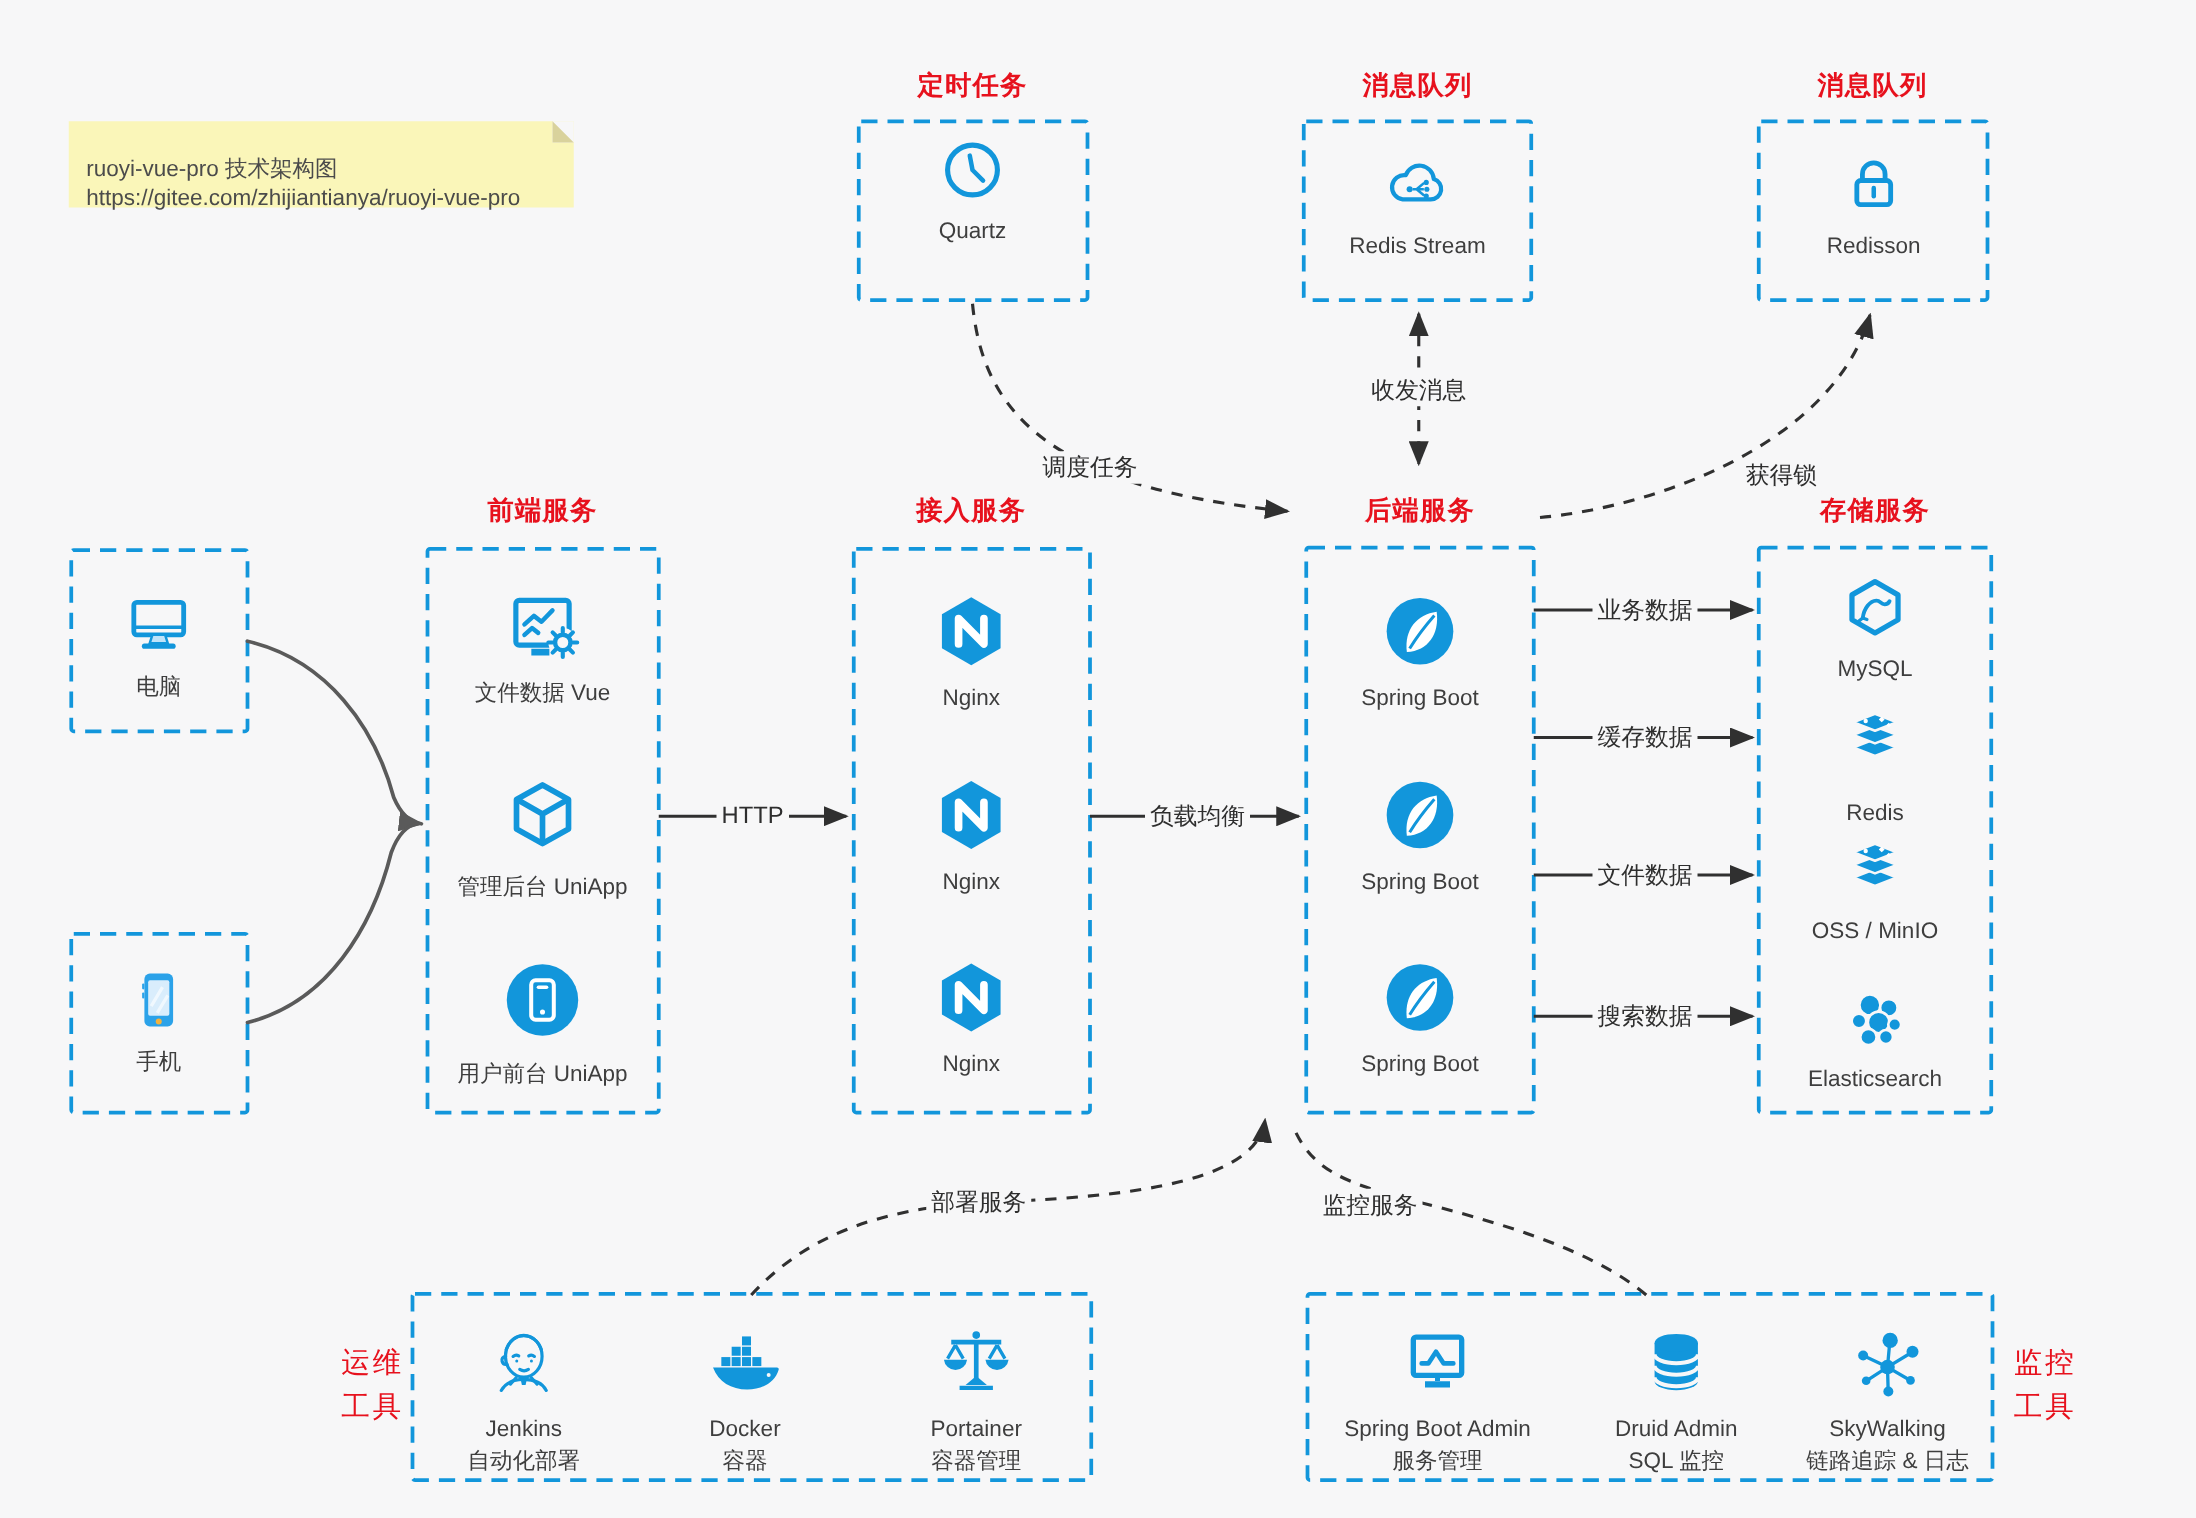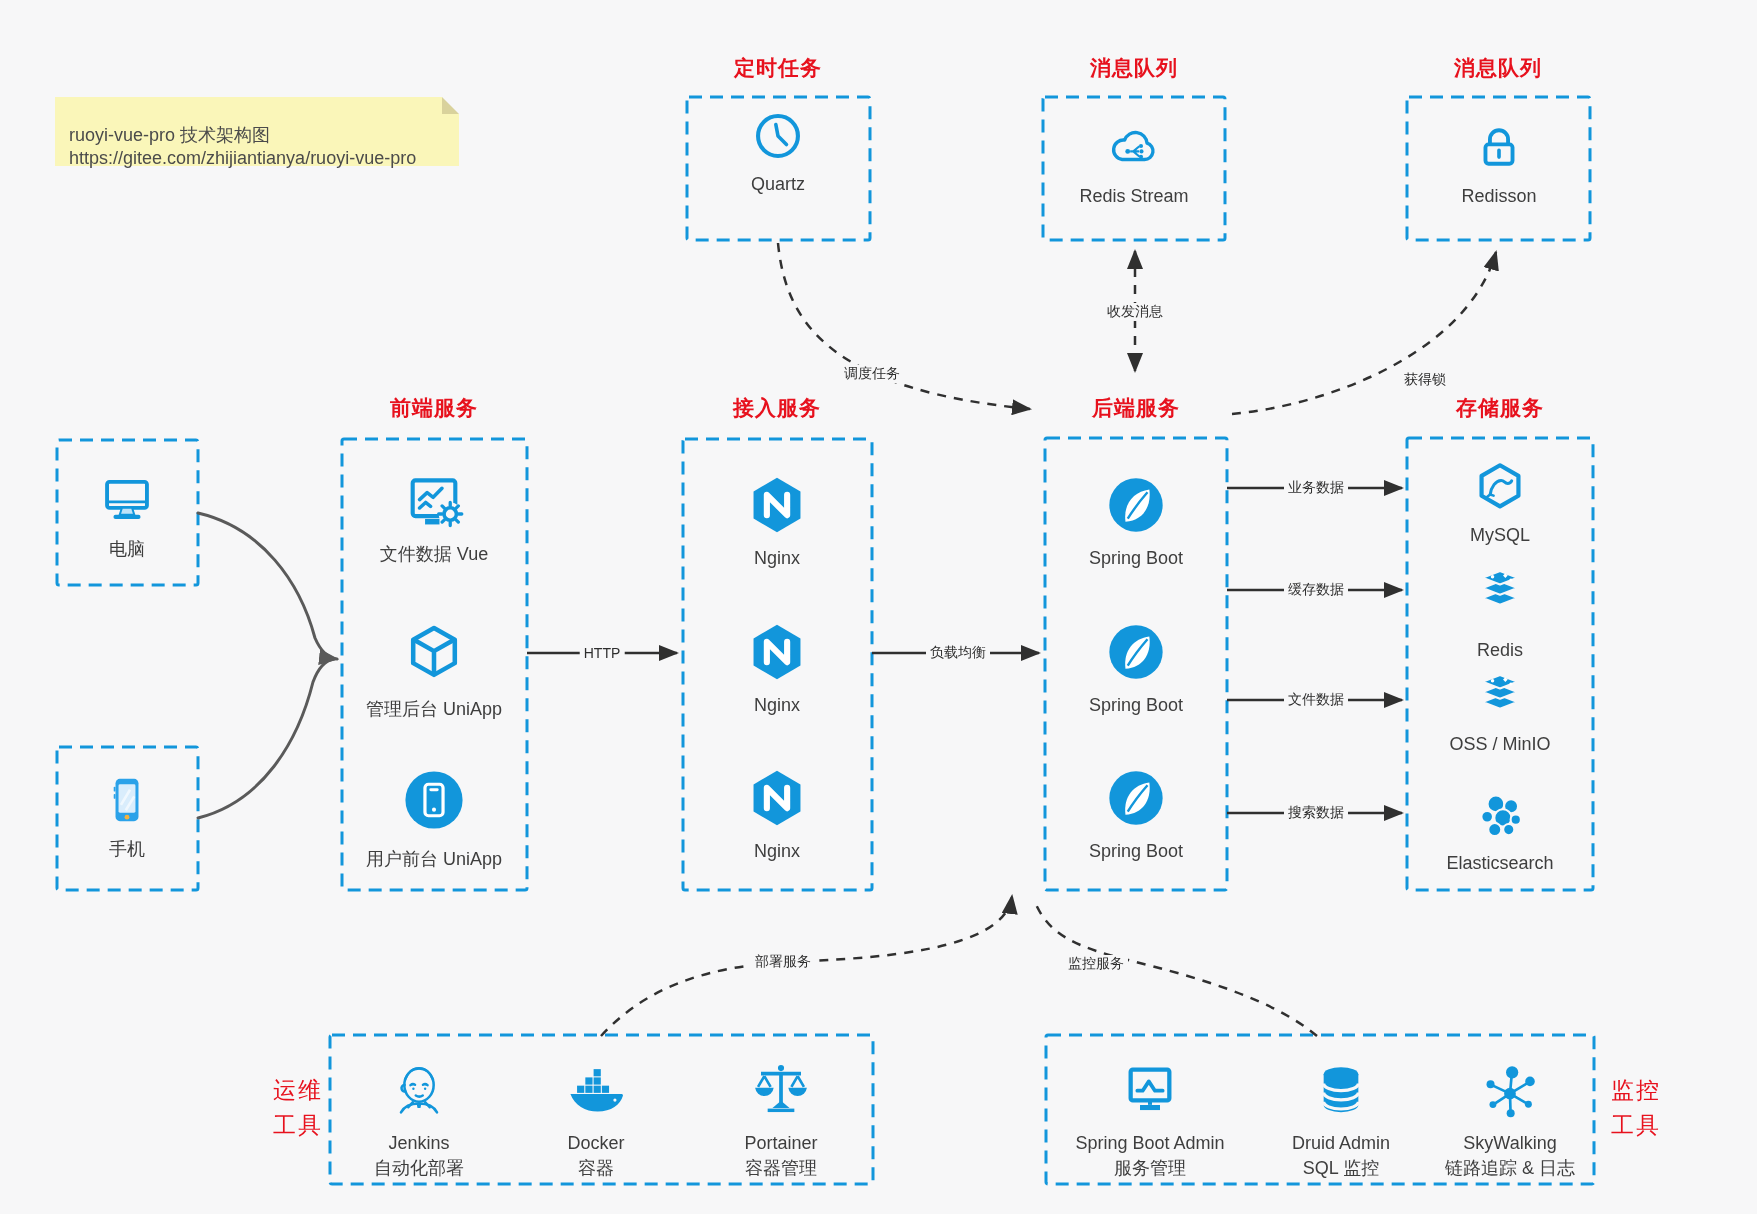--- a/index.html
+++ b/index.html
@@ -14,21 +14,21 @@
   .title{position:absolute;transform:translate(-50%,-50%);font-size:21px;font-weight:bold;
          color:#e7111d;white-space:nowrap;letter-spacing:1px;z-index:3;}
   .side-title{position:absolute;transform:translate(-50%,-50%);font-size:23px;font-weight:normal;
          color:#e7111d;white-space:nowrap;letter-spacing:2px;z-index:3;}
   .node{position:absolute;width:170px;display:flex;flex-direction:column;align-items:center;z-index:3;}
   .node.w130{width:130px;}
   .ic{display:block;}
   .s56{width:56px;height:56px;} .s58{width:58px;height:58px;} .s64{width:64px;height:64px;}
   .s66{width:66px;height:66px;} .s70{width:70px;height:70px;}
   .nlabel{font-size:18px;line-height:25px;color:#3e3e3e;white-space:nowrap;text-align:center;}
-  .edge-label{position:absolute;transform:translate(-50%,-50%);font-size:14px;color:#2e2e2e;
+  .edge-label{position:absolute;transform:translate(-50%,-50%);font-size:19px;color:#2e2e2e;
               background:#f7f7f8;padding:0 4px;white-space:nowrap;z-index:3;}
 </style>
 </head>
 <body>
 
 <div id="canvas">
 
   <div class="note">
     <span class="fold"></span>
     <div class="note-pad">

